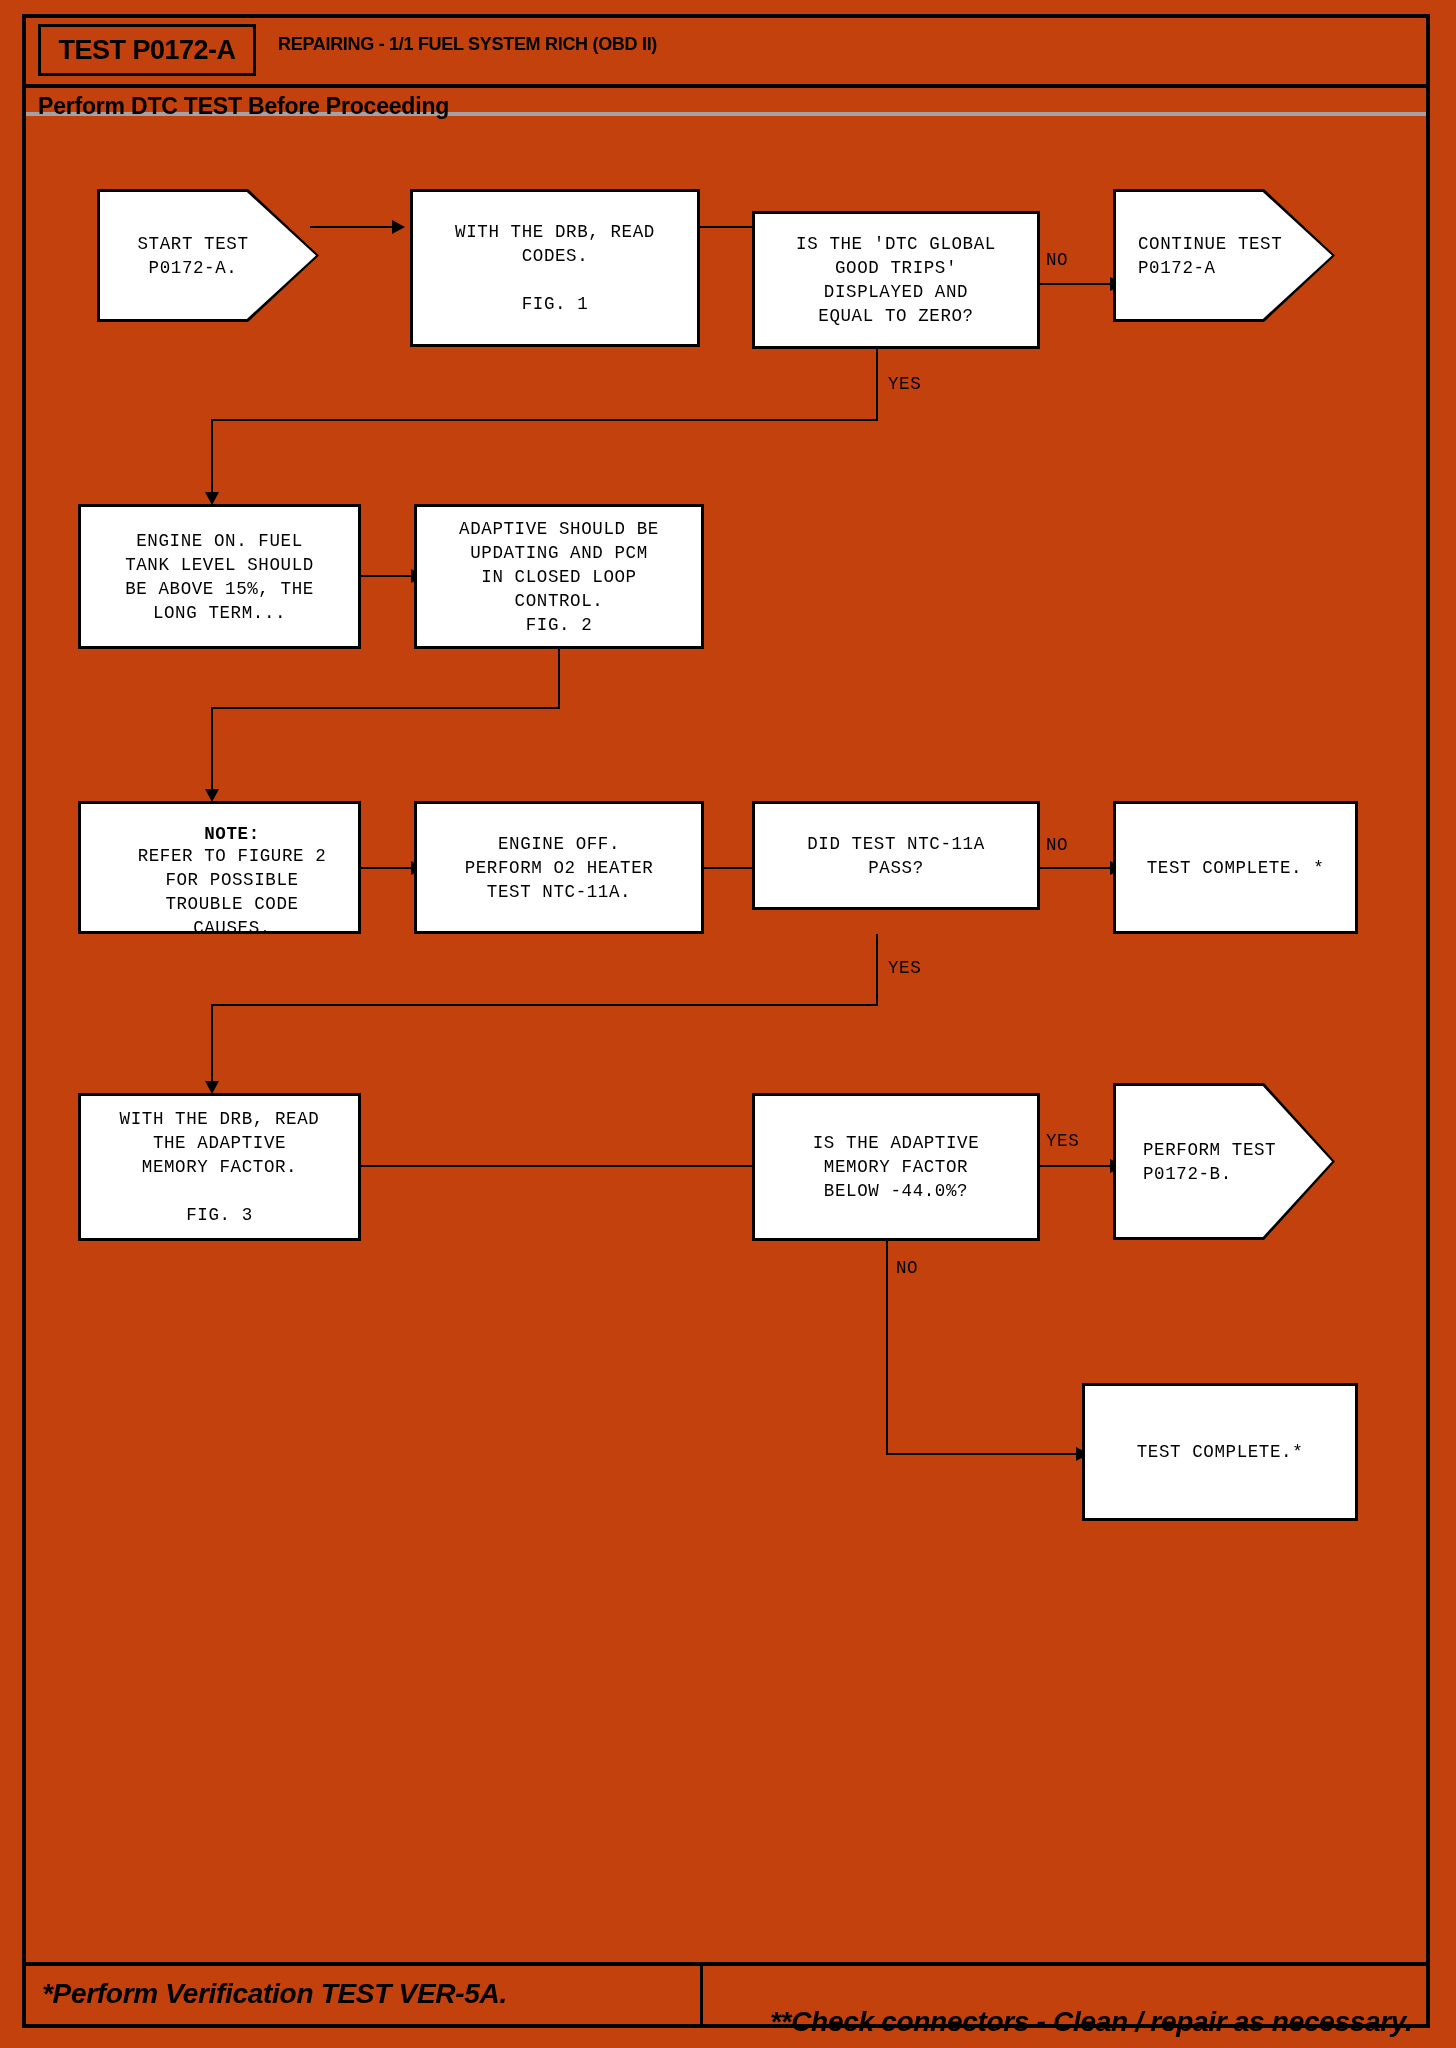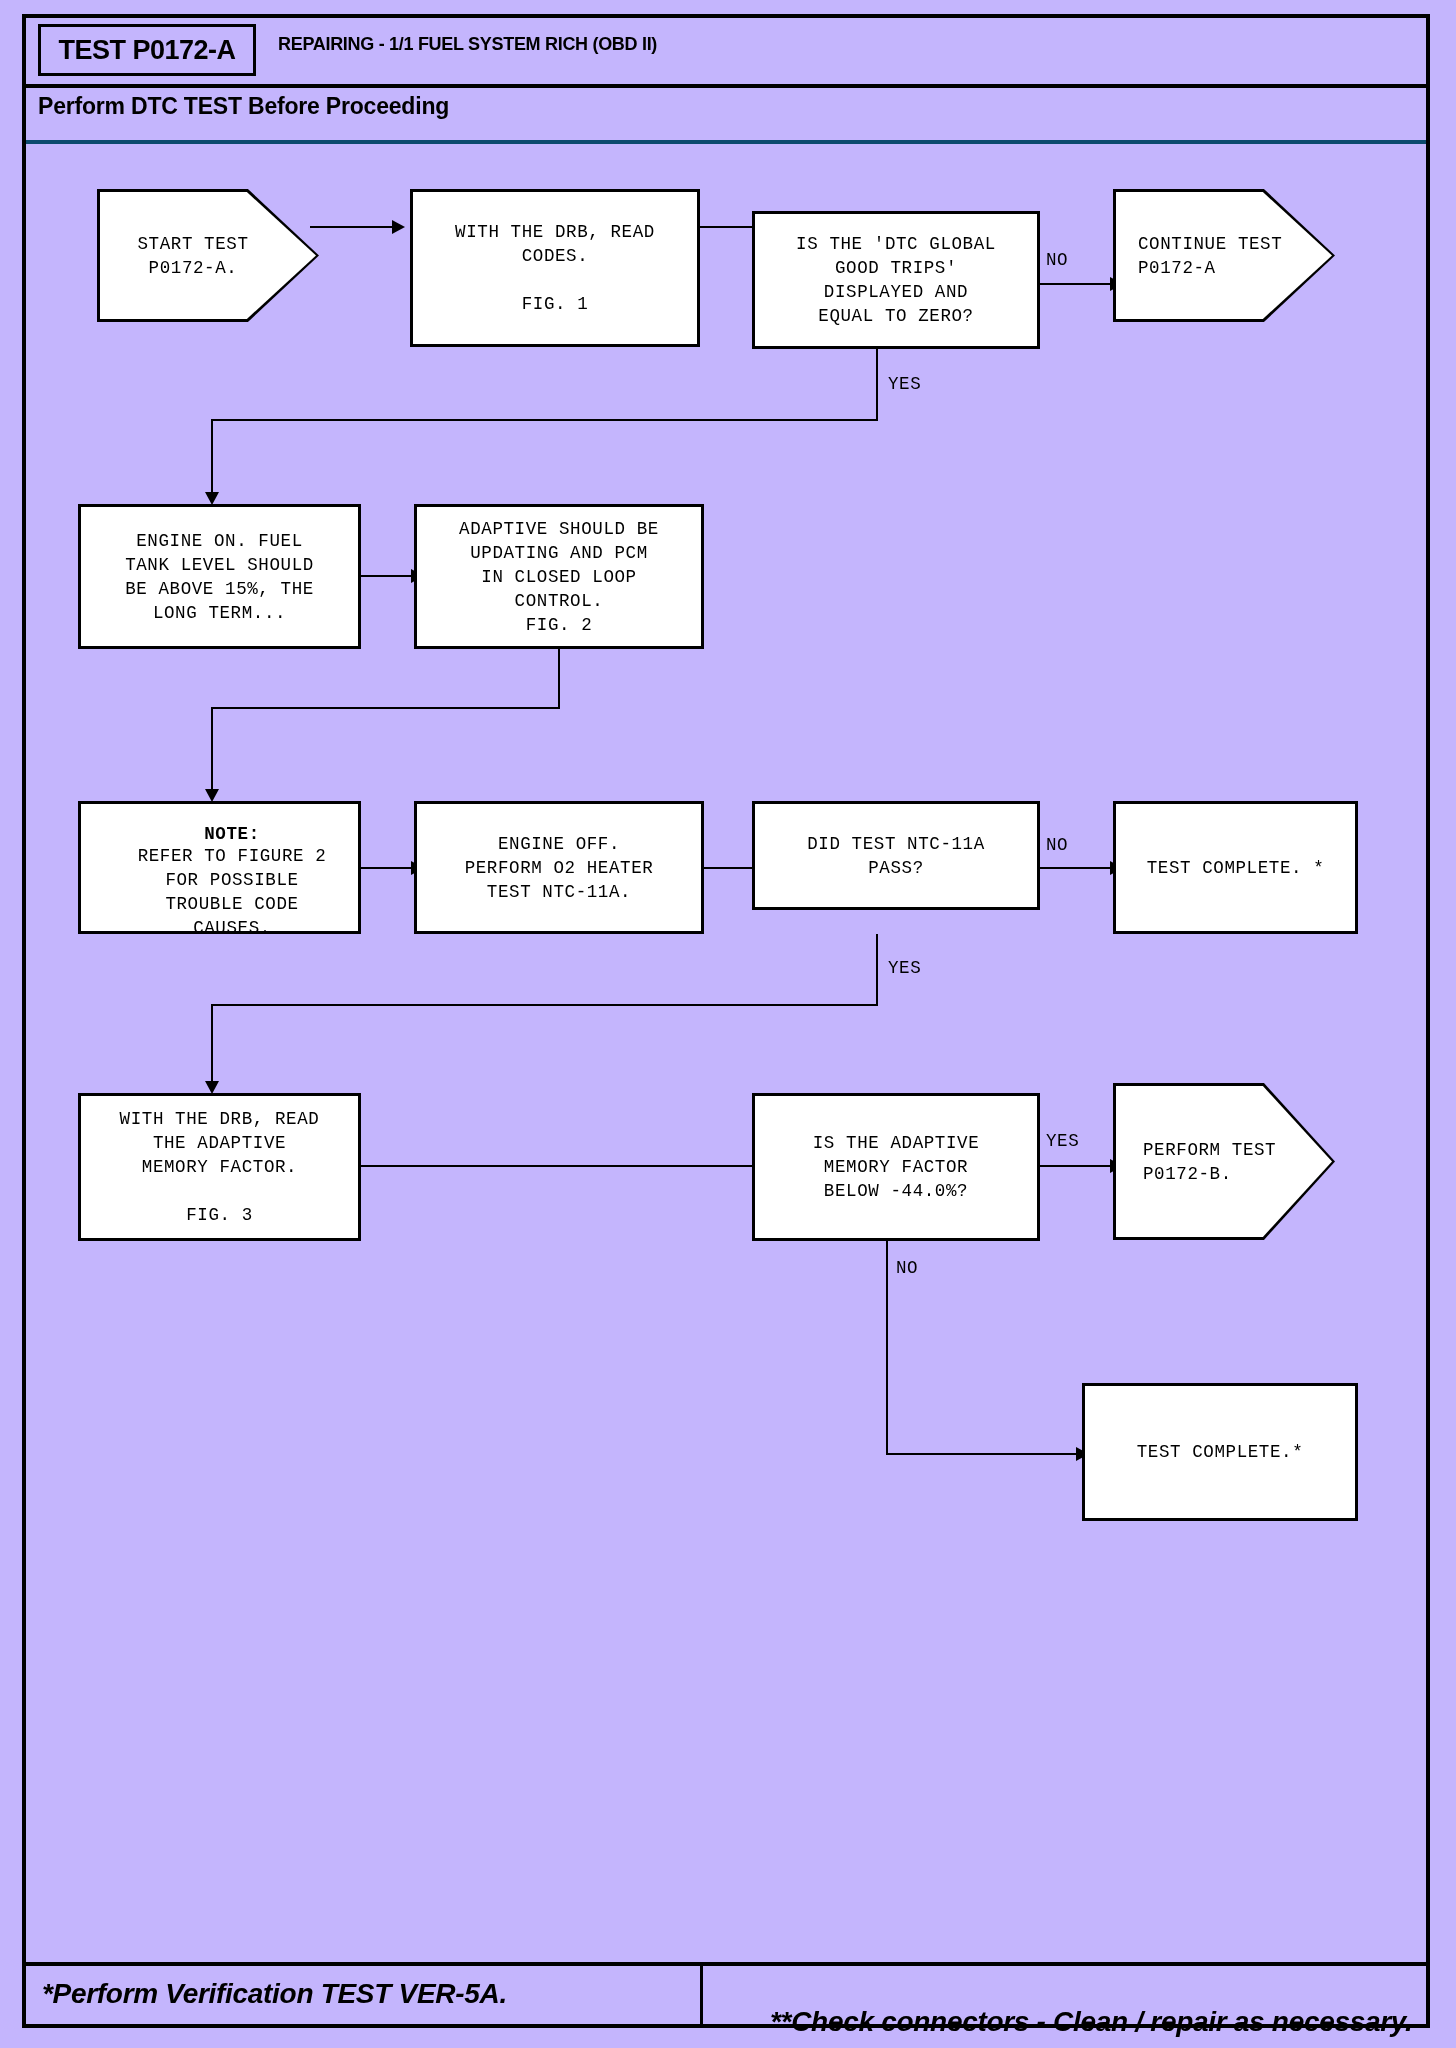--- a/index.html
+++ b/index.html
@@ -7,21 +7,21 @@
     padding: 0;
     background: #ffffff;
   }
   body {
     font-family: "Liberation Sans", sans-serif;
   }
   #page {
     position: relative;
     width: 1456px;
     height: 2048px;
-    background: #c4b5fd;
+    background: #c2410c;
     overflow: hidden;
   }
 
   
   .page-frame {
     position: absolute;
     left: 22px;
     top: 14px;
     width: 1408px;
     height: 2014px;
@@ -37,23 +37,23 @@
     width: 1400px;
     height: 70px;
     box-sizing: border-box;
     border-bottom: 4px solid #000;
   }
   .header-sub-band {
     position: absolute;
     left: 26px;
     top: 88px;
     width: 1400px;
-    height: 56px;
-    box-sizing: border-box;
-    border-bottom: 4px solid #0c4a6e;
+    height: 28px;
+    box-sizing: border-box;
+    border-bottom: 4px solid #a3a3a3;
   }
   .test-id-box {
     position: absolute;
     left: 12px;
     top: 6px;
     width: 218px;
     height: 52px;
     border: 3px solid #000;
     box-sizing: border-box;
     display: flex;

